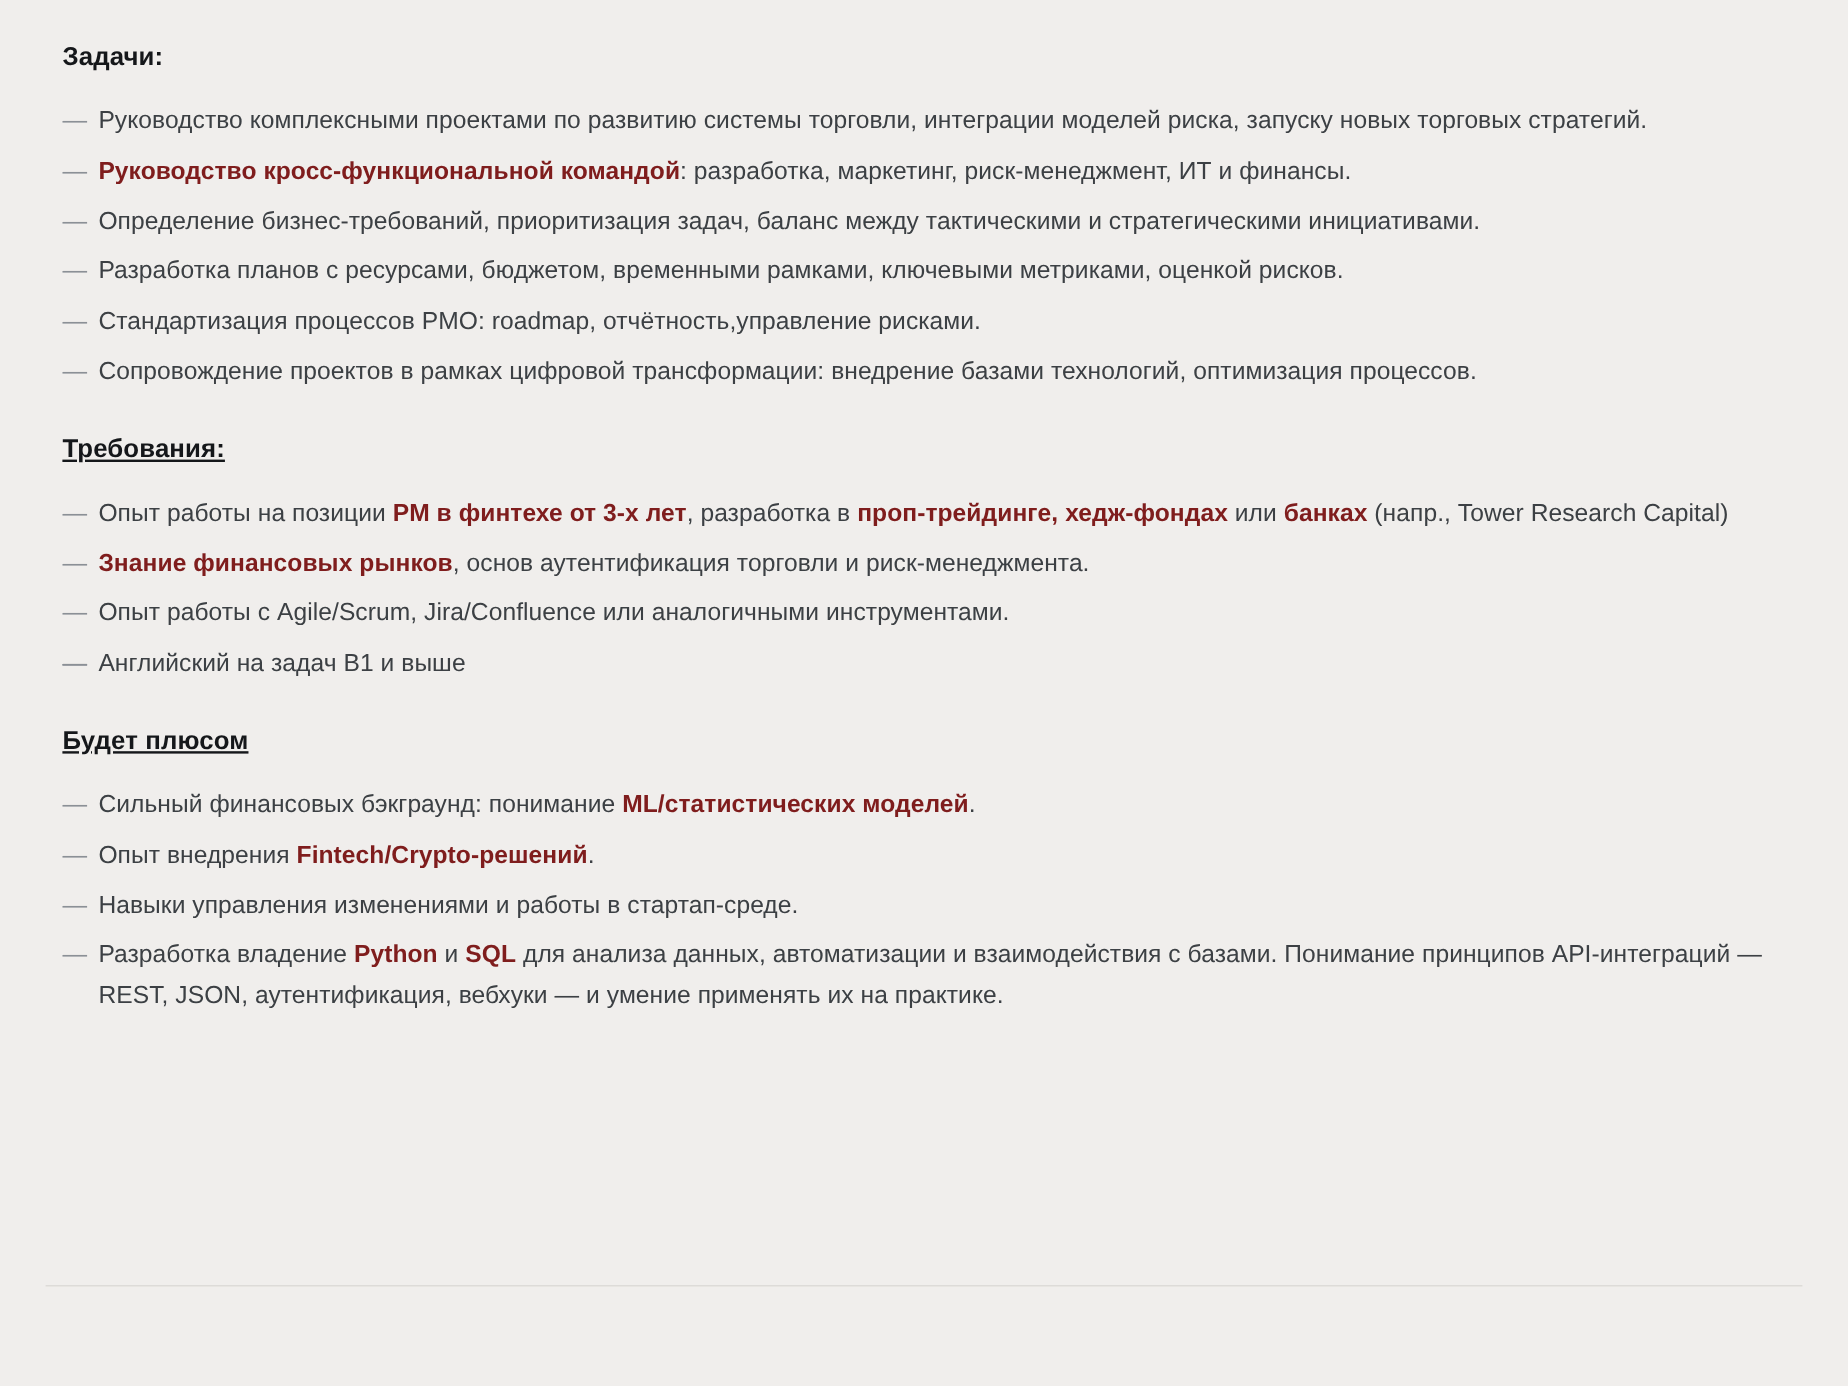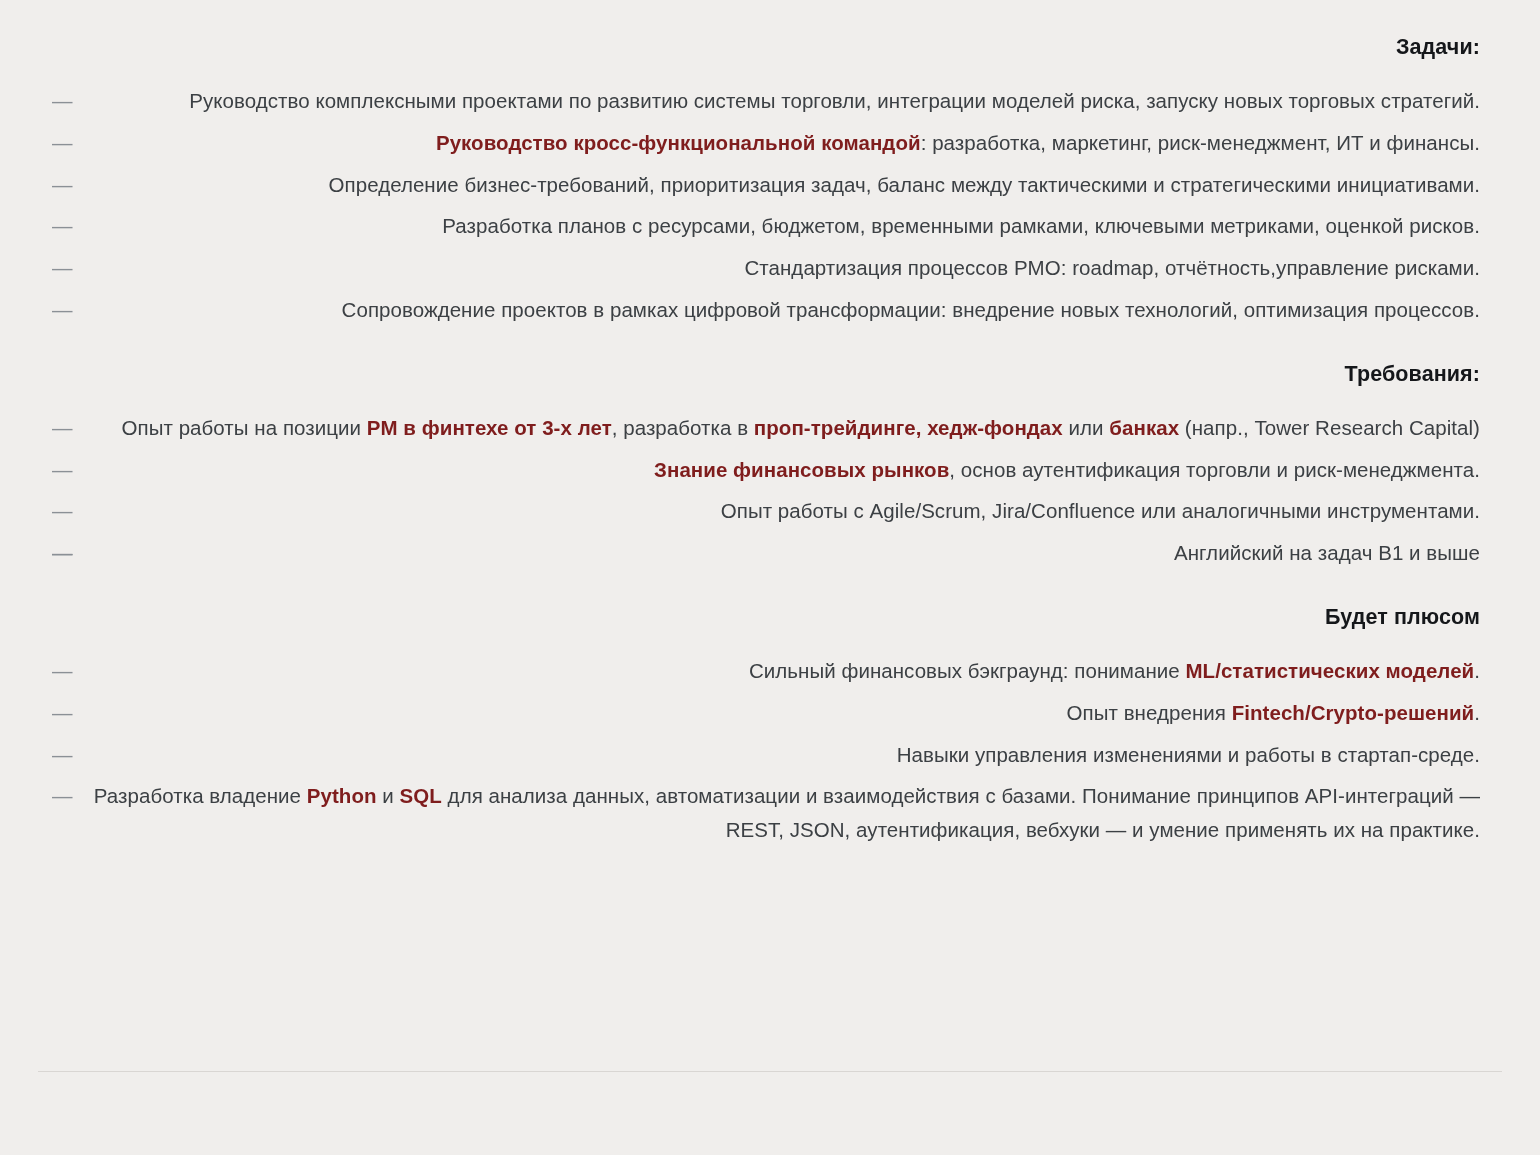--- a/index.html
+++ b/index.html
@@ -15,35 +15,35 @@
     color: #1b1d20;
     overflow: hidden;
   }
   .page {
     position: relative;
     width: 1540px;
     height: 1086px;
     background: #f0eeec;
     box-sizing: border-box;
     padding: 34px 60px 0 52px;
-    text-align: right;
   }
   .section {
     margin: 0;
   }
   .section-heading {
     font-size: 21.5px;
     font-weight: bold;
     color: #15171a;
     letter-spacing: 0.1px;
     margin: 0 0 22px 0;
     line-height: 1.3;
   }
   .section + .section .section-heading {
     margin-top: 0;
+    text-decoration: underline;
   }
   .list {
     list-style: none;
     margin: 0 0 30px 0;
     padding: 0;
   }
   .list-item {
     position: relative;
     padding-left: 30px;
     font-size: 20.5px;
@@ -83,21 +83,21 @@
 <div class="page">
   <div id="sections-root">
       <div class="section">
         <h2 class="section-heading">Задачи:</h2>
         <ul class="list gap-after-tasks">
           <li class="list-item"><span class="dash">—</span><span>Руководство комплексными проектами по развитию системы торговли, интеграции моделей риска, запуску новых торговых стратегий.</span></li>
           <li class="list-item"><span class="dash">—</span><b>Руководство кросс-функциональной командой</b><span>: разработка, маркетинг, риск-менеджмент, ИТ и финансы.</span></li>
           <li class="list-item"><span class="dash">—</span><span>Определение бизнес-требований, приоритизация задач, баланс между тактическими и стратегическими инициативами.</span></li>
           <li class="list-item"><span class="dash">—</span><span>Разработка планов с ресурсами, бюджетом, временными рамками, ключевыми метриками, оценкой рисков.</span></li>
           <li class="list-item"><span class="dash">—</span><span>Стандартизация процессов PMO: roadmap, отчётность,управление рисками.</span></li>
-          <li class="list-item"><span class="dash">—</span><span>Сопровождение проектов в рамках цифровой трансформации: внедрение новых технологий, оптимизация процессов.</span></li>
+          <li class="list-item"><span class="dash">—</span><span>Сопровождение проектов в рамках цифровой трансформации: внедрение базами технологий, оптимизация процессов.</span></li>
         </ul>
       </div>
       <div class="section">
         <h2 class="section-heading">Требования:</h2>
         <ul class="list gap-after-tasks">
           <li class="list-item"><span class="dash">—</span><span>Опыт работы на позиции </span><b>PM в финтехе от 3-х лет</b><span>, разработка в </span><b>проп-трейдинге, хедж-фондах</b><span> или </span><b>банках</b><span> (напр., Tower Research Capital)</span></li>
           <li class="list-item"><span class="dash">—</span><b>Знание финансовых рынков</b><span>, основ аутентификация торговли и риск-менеджмента.</span></li>
           <li class="list-item"><span class="dash">—</span><span>Опыт работы с Agile/Scrum, Jira/Confluence или аналогичными инструментами.</span></li>
           <li class="list-item"><span class="dash">—</span></li>
           <li class="list-item"><span class="dash">—</span><span>Английский на задач B1 и выше</span></li>

